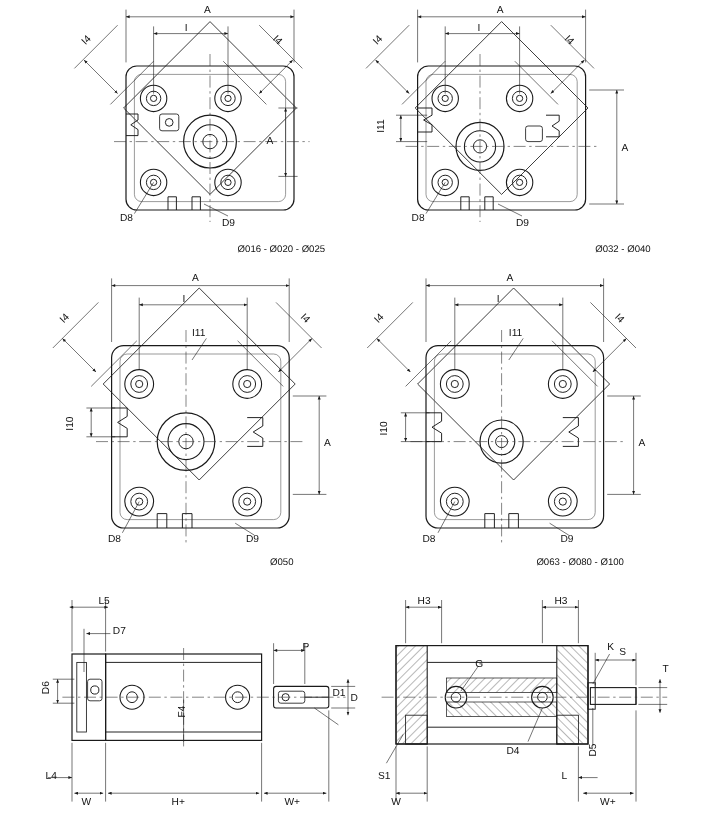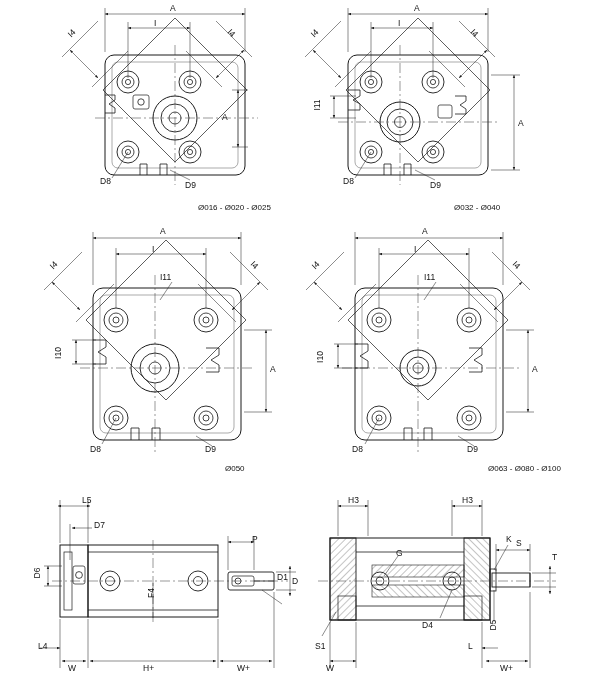--- a/index.html
+++ b/index.html
@@ -415,21 +415,21 @@
 <div class="cap" style="left:198px;top:203px;font-size:8px;text-align:center;">Ø016 - Ø020 - Ø025</div>
 
 <div class="cap" style="left:414px;top:3px;">A</div>
 <div class="cap" style="left:398px;top:18px;">I</div>
 <div class="cap" style="left:311px;top:28px;transform:rotate(-45deg);">I4</div>
 <div class="cap" style="left:471px;top:28px;transform:rotate(45deg);">I4</div>
 <div class="cap" style="left:311px;top:100px;transform:rotate(-90deg);">I11</div>
 <div class="cap" style="left:343px;top:176px;">D8</div>
 <div class="cap" style="left:430px;top:180px;">D9</div>
 <div class="cap" style="left:518px;top:118px;">A</div>
-<div class="cap" style="left:454px;top:203px;font-size:8px;">Ø032 - Ø040</div>
+<div class="cap" style="left:496px;top:203px;font-size:8px;">Ø032 - Ø040</div>
 
 <div class="cap" style="left:160px;top:226px;">A</div>
 <div class="cap" style="left:152px;top:244px;">I</div>
 <div class="cap" style="left:50px;top:260px;transform:rotate(-45deg);">I4</div>
 <div class="cap" style="left:251px;top:260px;transform:rotate(45deg);">I4</div>
 <div class="cap" style="left:160px;top:272px;">I11</div>
 <div class="cap" style="left:52px;top:348px;transform:rotate(-90deg);">I10</div>
 <div class="cap" style="left:90px;top:444px;">D8</div>
 <div class="cap" style="left:205px;top:444px;">D9</div>
 <div class="cap" style="left:270px;top:364px;">A</div>
@@ -437,21 +437,21 @@
 
 <div class="cap" style="left:422px;top:226px;">A</div>
 <div class="cap" style="left:414px;top:244px;">I</div>
 <div class="cap" style="left:312px;top:260px;transform:rotate(-45deg);">I4</div>
 <div class="cap" style="left:513px;top:260px;transform:rotate(45deg);">I4</div>
 <div class="cap" style="left:424px;top:272px;">I11</div>
 <div class="cap" style="left:314px;top:352px;transform:rotate(-90deg);">I10</div>
 <div class="cap" style="left:352px;top:444px;">D8</div>
 <div class="cap" style="left:467px;top:444px;">D9</div>
 <div class="cap" style="left:532px;top:364px;">A</div>
-<div class="cap" style="left:488px;top:464px;font-size:8px;">Ø063 - Ø080 - Ø100</div>
+<div class="cap" style="left:447px;top:464px;font-size:8px;">Ø063 - Ø080 - Ø100</div>
 
 <div class="cap" style="left:82px;top:495px;">L5</div>
 <div class="cap" style="left:94px;top:520px;">D7</div>
 <div class="cap" style="left:32px;top:568px;transform:rotate(-90deg);">D6</div>
 <div class="cap" style="left:146px;top:588px;transform:rotate(-90deg);">F4</div>
 <div class="cap" style="left:252px;top:534px;">P</div>
 <div class="cap" style="left:292px;top:576px;">D</div>
 <div class="cap" style="left:277px;top:572px;">D1</div>
 <div class="cap" style="left:38px;top:641px;">L4</div>
 <div class="cap" style="left:68px;top:663px;">W</div>

